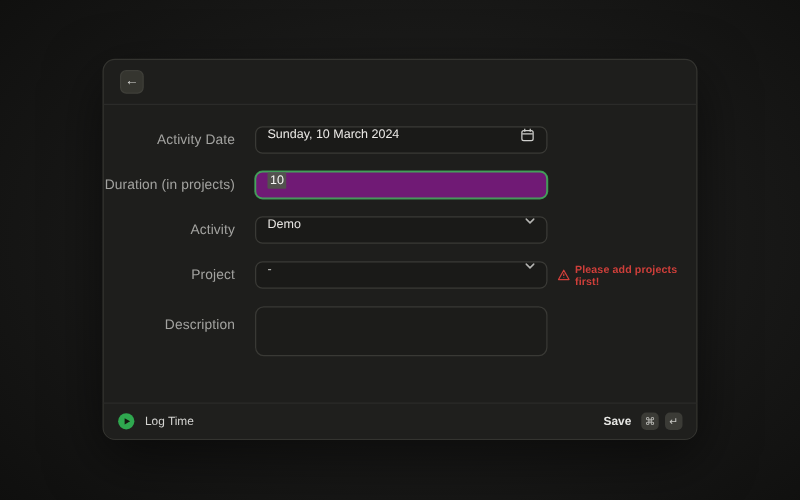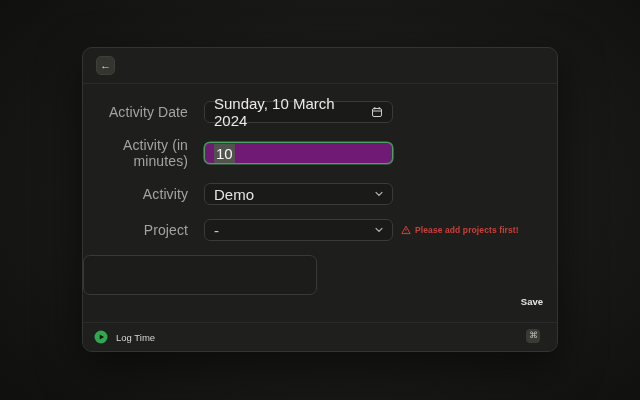--- a/index.html
+++ b/index.html
@@ -40,34 +40,34 @@
     cursor:pointer;
   }
 
   .form-area { flex:1; padding-top:17px; }
   .form-row { display:flex; align-items:center; margin-bottom:14px; }
   .form-row.top-align { align-items:flex-start; }
   .field-label {
     flex:none; width:121px;
     padding-right:16px;
     text-align:right;
-    font-size:14px;
+    font-size:11px;
     color:#a3a3a0;
     letter-spacing:.1px;
   }
   .form-row.top-align .field-label { padding-top:9px; }
 
   .control {
-    width:189px; height:22px; flex:none;
+    width:234px; height:22px; flex:none;
     background:#1a1a18;
     border:1px solid #3a3a36;
     border-radius:6px;
     color:#eceae7;
-    font-size:15px;
-    display:flex; align-items:center;
+    font-size:10px;
+    display:flex; align-items:flex-start;
     padding:0 9px;
     cursor:pointer;
   }
   .control.spread { justify-content:space-between; }
   .control .icon { flex:none; display:flex; align-items:center; color:#cfcfcc; }
 
   .control.focused {
     border:1px solid #46a45c;
     box-shadow:0 0 0 .6px #3c8f51;
     background:#701a75;
@@ -104,23 +104,22 @@
     flex:none; height:29px;
     border-top:1px solid #2b2b29;
     background:#1f1f1d;
     display:flex; align-items:center;
     padding:0 11px;
     gap:8px;
   }
   .footer-title { font-size:9.5px; color:#d4d4d1; }
   .save-group {
     margin-left:auto;
-    display:flex; align-items:center; gap:22px;
+    display:flex; align-items:center; gap:5px;
     cursor:pointer;
-    flex-direction:column;
   }
   .save-label { font-size:9.5px; font-weight:bold; color:#e6e6e3; margin-right:3px; }
   .kbd-badge {
     width:14px; height:14px;
     background:#3b3b36;
     border-radius:4px;
     color:#c6c6c2;
     font-size:8.5px; line-height:1;
     display:flex; align-items:center; justify-content:center;
   }
@@ -149,21 +148,21 @@
             <rect x="1.5" y="2.5" width="9" height="8" rx="1.5"></rect>
             <line x1="3.8" y1="1" x2="3.8" y2="3.4"></line>
             <line x1="8.2" y1="1" x2="8.2" y2="3.4"></line>
             <line x1="1.8" y1="5" x2="10.2" y2="5"></line>
           </svg>
         </span>
       </div>
     </div>
 
     <div class="form-row">
-      <div class="field-label">Activity (in minutes)</div>
+      <div class="field-label">Duration (in projects)</div>
       <div class="control focused">
         <span class="selection-highlight">10</span>
       </div>
     </div>
 
     <div class="form-row">
       <div class="field-label">Activity</div>
       <div class="control spread">
         <span class="select-value">Demo</span>
         <span class="icon">
@@ -190,20 +189,21 @@
             <path d="M5 1.2 L9.2 8.6 L0.8 8.6 Z"></path>
             <line x1="5" y1="3.8" x2="5" y2="5.8"></line>
             <line x1="5" y1="7" x2="5" y2="7.4"></line>
           </svg>
         </span>
         <span>Please add projects first!</span>
       </div>
     </div>
 
     <div class="form-row top-align">
+      <div class="field-label">Description</div>
       <div class="textarea-control"></div>
     </div>
 
   </div>
 
   <div class="dialog-footer">
     <span>
       <svg width="14" height="14" viewBox="0 0 14 14">
         <circle cx="7" cy="7" r="6.5" fill="#2fa84f"></circle>
         <polygon points="5.7,4.5 10.1,7 5.7,9.5" fill="#15150f"></polygon>

